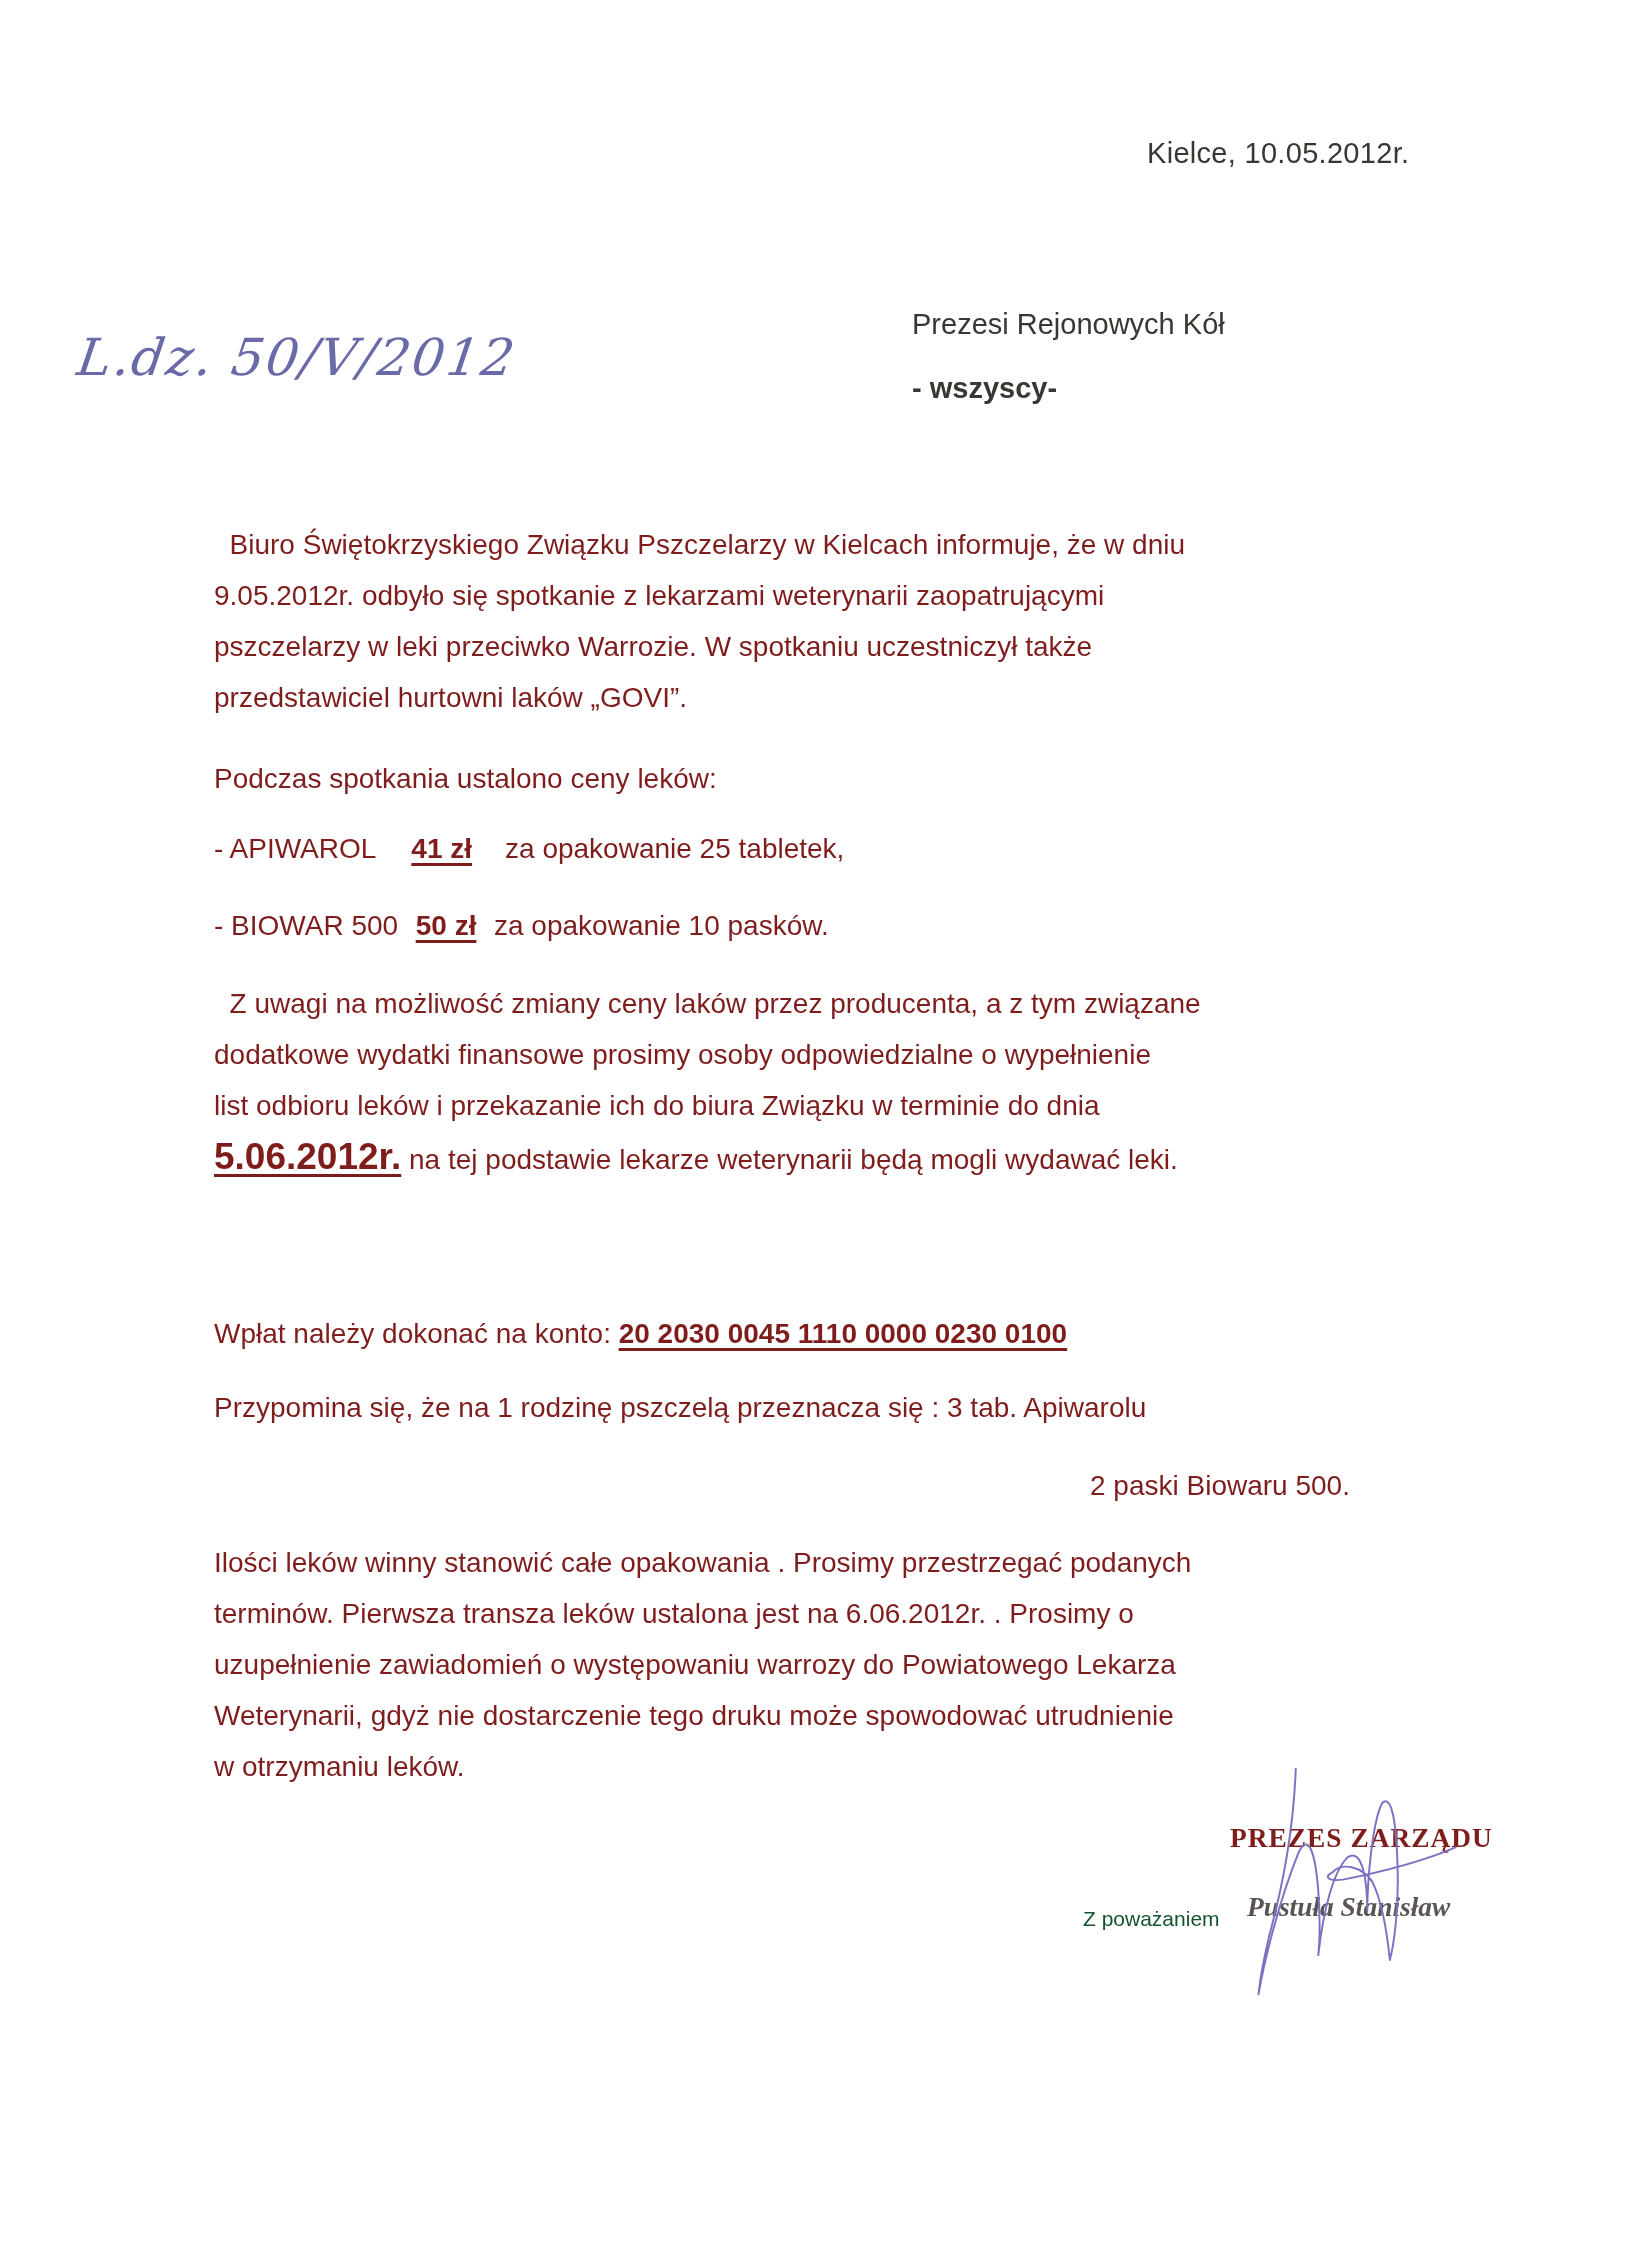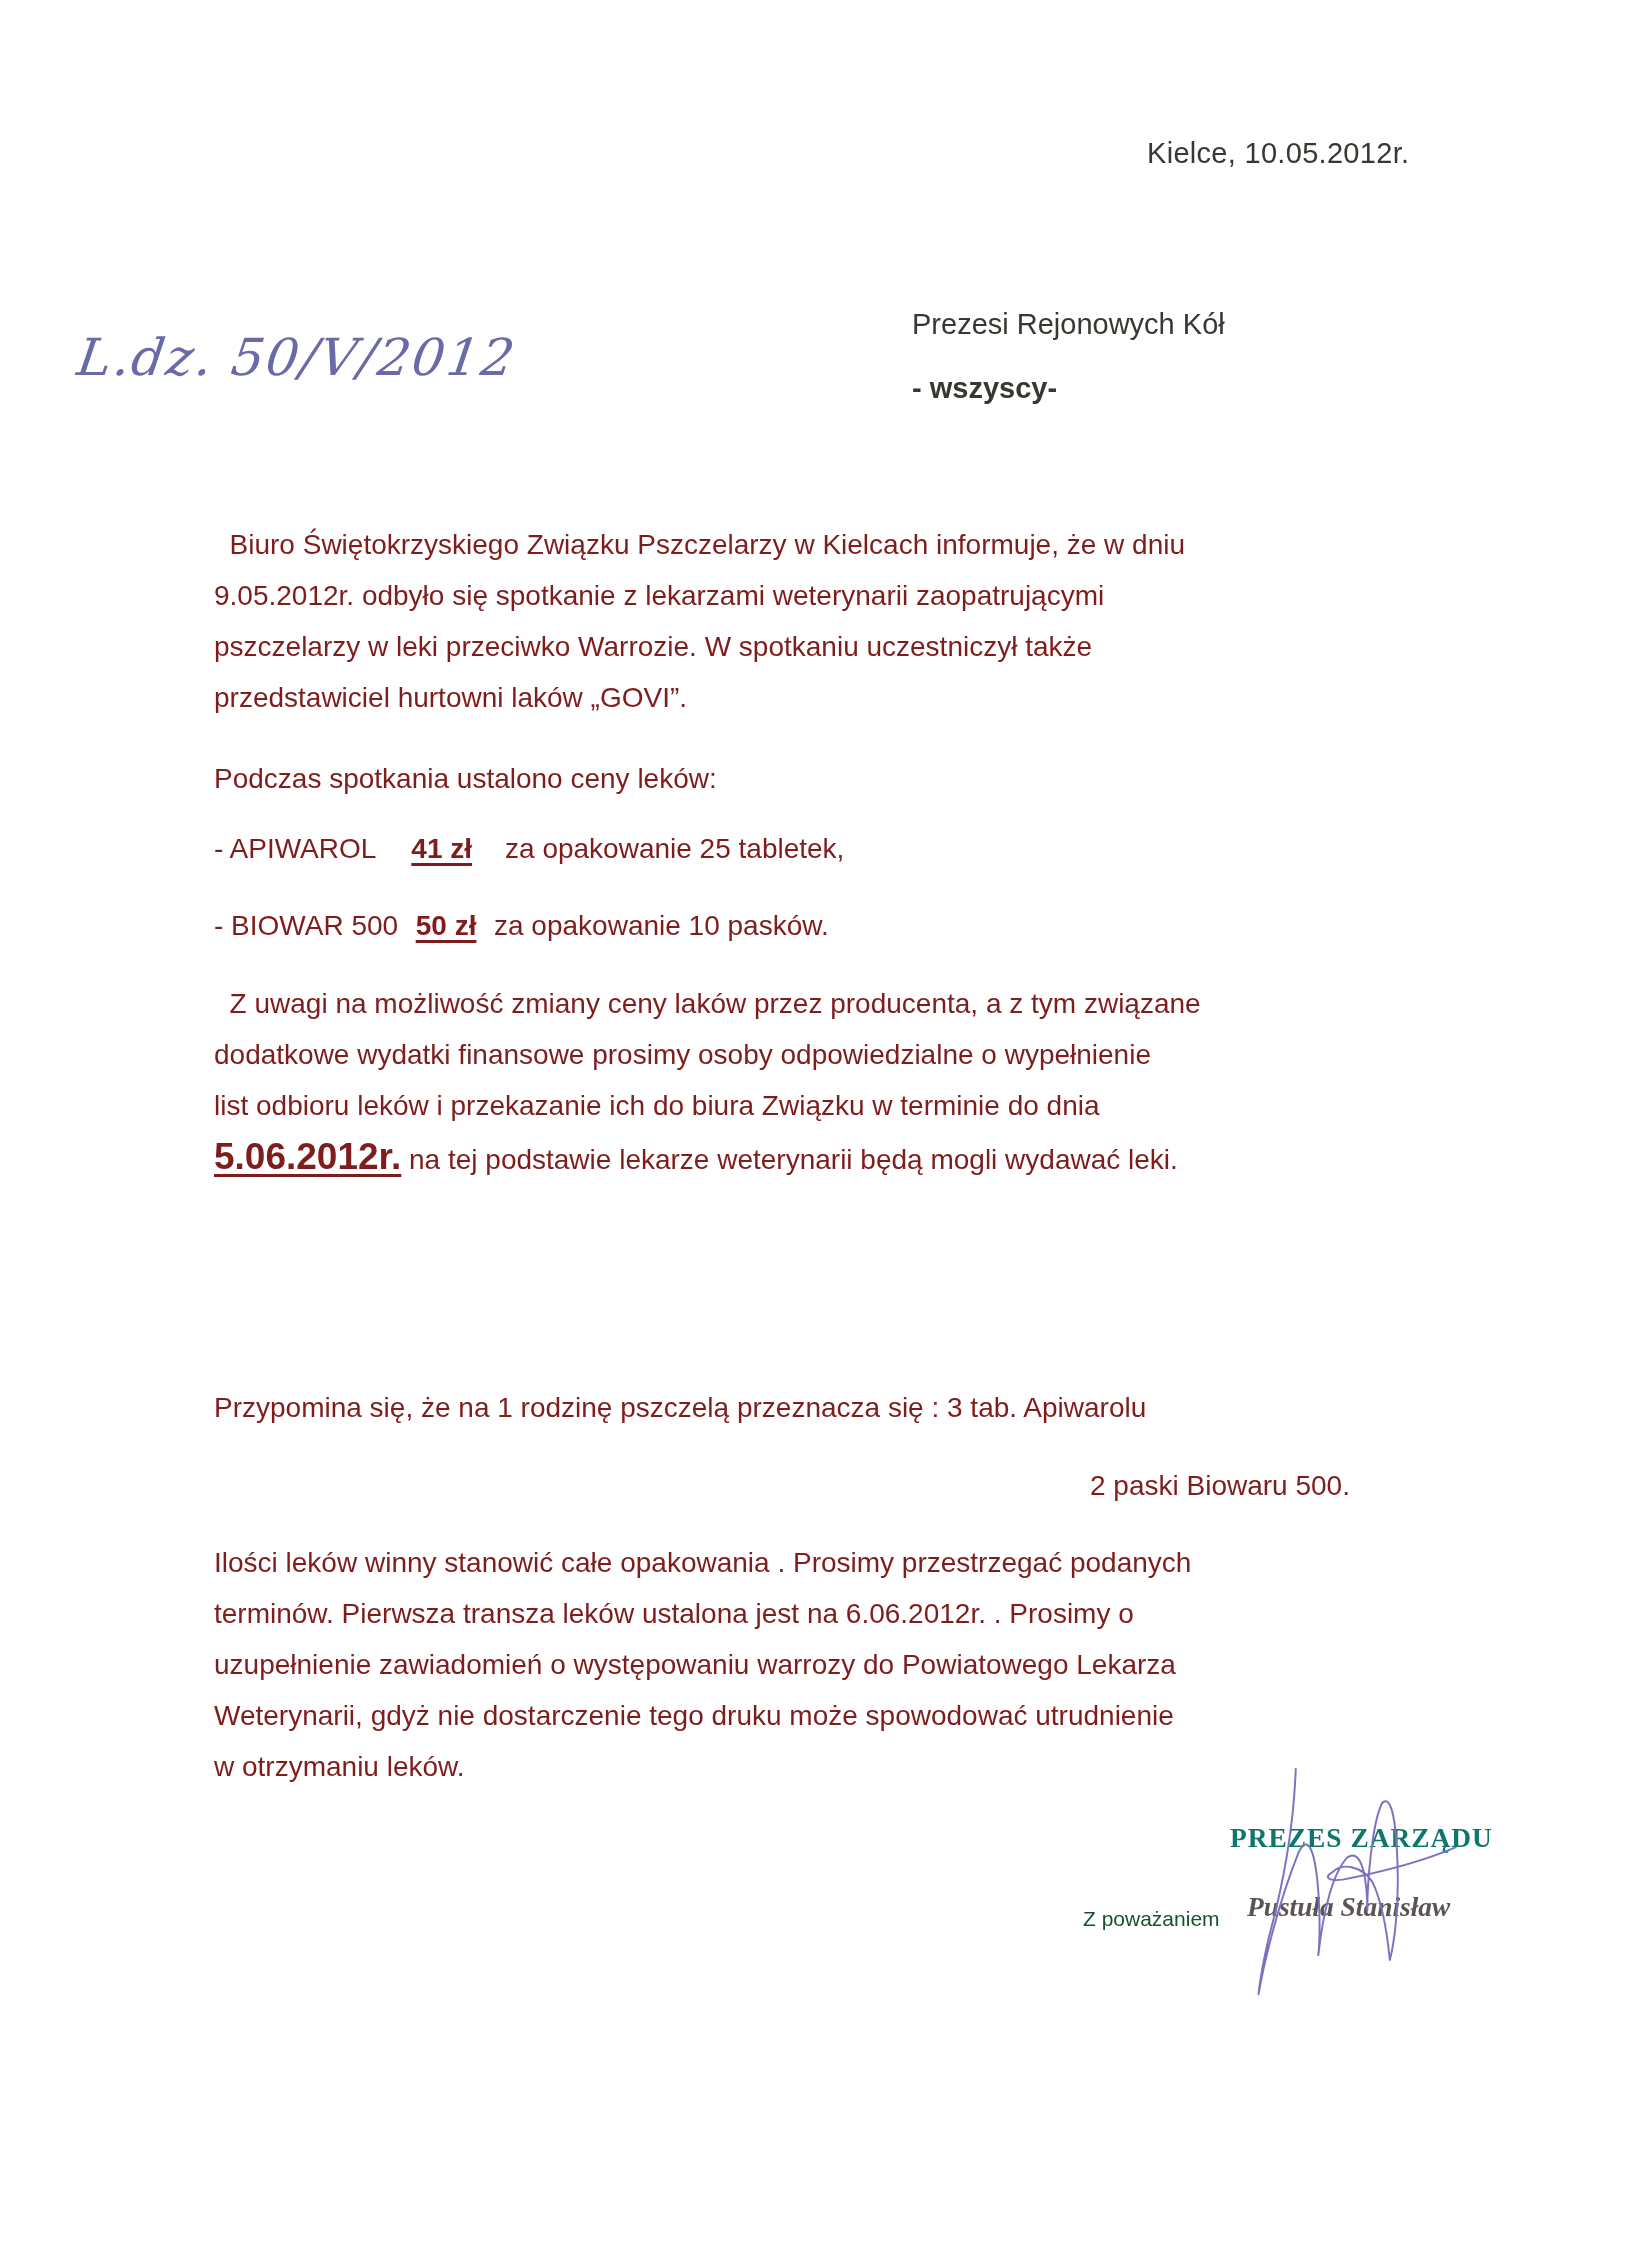--- a/index.html
+++ b/index.html
@@ -78,21 +78,21 @@
     .closing {
       left: 1083px; top: 1907px;
       font-size: 21px;
       color: #14532d;
     }
     .stamp-title {
       left: 1230px; top: 1823px;
       font-family: "Liberation Serif", "DejaVu Serif", serif;
       font-size: 27.4px;
       font-weight: bold;
-      color: #0f766e;
+      color: #7f1d1d;
       letter-spacing: 1px;
     }
     .stamp-name {
       left: 1247px; top: 1892px;
       font-family: "Liberation Serif", "DejaVu Serif", serif;
       font-style: italic;
       font-weight: bold;
       font-size: 27.4px;
       color: #5a5552;
     }
@@ -124,20 +124,21 @@
   <p class="body-text para p3"><span>- APIWAROL</span><span class="gap" style="width:35px"></span><span class="u-bold">41 zł</span><span class="gap" style="width:33px"></span><span>za opakowanie 25 tabletek,</span></p>
 
   <p class="body-text para p4"><span>- BIOWAR 500</span><span class="gap" style="width:17.6px"></span><span class="u-bold">50 zł</span><span class="gap" style="width:17.6px"></span><span>za opakowanie 10 pasków.</span></p>
 
   <p class="body-text para p5"><span>  Z uwagi na możliwość zmiany ceny laków przez producenta, a z tym związane
 dodatkowe wydatki finansowe prosimy osoby odpowiedzialne o wypełnienie
 list odbioru leków i przekazanie ich do biura Związku w terminie do dnia
 </span><span class="u-bold big">5.06.2012r.</span><span> na tej podstawie lekarze weterynarii będą mogli wydawać leki.</span></p>
 
 
+  <p class="body-text para p7"><span>Wpłat należy dokonać na konto: </span><span class="u-bold">20 2030 0045 1110 0000 0230 0100</span></p>
 
   <p class="body-text para p8">Przypomina się, że na 1 rodzinę pszczelą przeznacza się : 3 tab. Apiwarolu</p>
   <p class="body-text para p9">2 paski Biowaru 500.</p>
 
   <p class="body-text para p10">Ilości leków winny stanowić całe opakowania . Prosimy przestrzegać podanych
 terminów. Pierwsza transza leków ustalona jest na 6.06.2012r. . Prosimy o
 uzupełnienie zawiadomień o występowaniu warrozy do Powiatowego Lekarza
 Weterynarii, gdyż nie dostarczenie tego druku może spowodować utrudnienie
 w otrzymaniu leków.</p>
 

